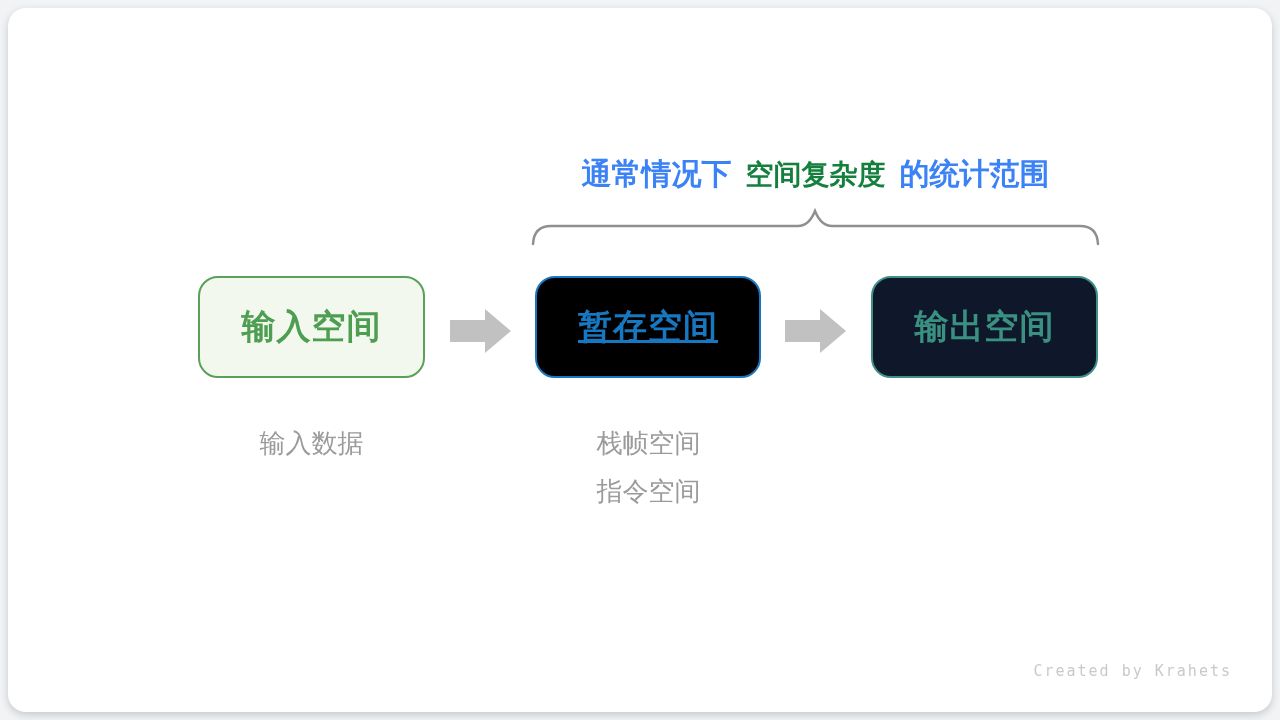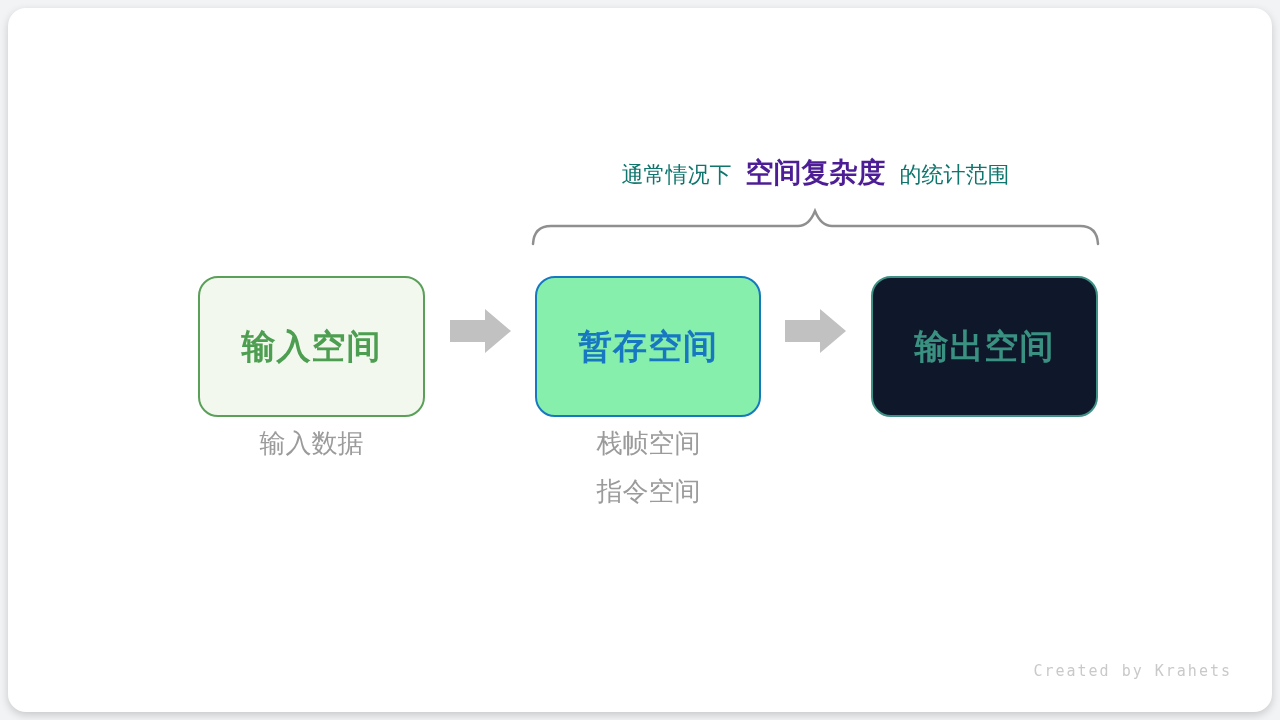--- a/index.html
+++ b/index.html
@@ -18,36 +18,36 @@
     box-shadow:0 3px 8px rgba(0,0,0,0.18);
   }
   
   .caption{
     position:absolute;
     left:520px;top:146px;width:575px;height:40px;
     display:flex;justify-content:center;align-items:baseline;
     gap:14px;
     white-space:nowrap;
   }
-  .cap-reg{font-size:22px;color:#0f766e;font-weight:400;}
-  .cap-bold{font-size:28px;color:#4c1d95;font-weight:700;}
+  .cap-reg{font-size:30px;color:#3b82f6;font-weight:700;}
+  .cap-bold{font-size:28px;color:#15803d;font-weight:700;}
   
   .brace{position:absolute;left:520px;top:196px;}
   
   .box{
     position:absolute;
-    top:268px;height:141px;width:227px;
+    top:268px;height:102px;width:227px;
     border-radius:20px;
     border:2px solid;
     box-sizing:border-box;
     display:flex;align-items:center;justify-content:center;
   }
   .box-label{font-size:34px;font-weight:700;letter-spacing:1px;}
   .box-green{border-color:#5aa058;background:#f2f8ee;color:#4d9e50;}
-  .box-blue{border-color:#1778c1;background:#86efac;color:#1778c1;}
+  .box-blue{border-color:#1778c1;background:#000000;color:#1778c1;text-decoration:underline;}
   .box-teal{border-color:#3e9184;background:#0f172a;color:#3a9181;}
   
   .arrow{position:absolute;top:301px;}
   
   .notes{
     position:absolute;
     top:411px;
     width:227px;
     text-align:center;
     font-size:26px;

